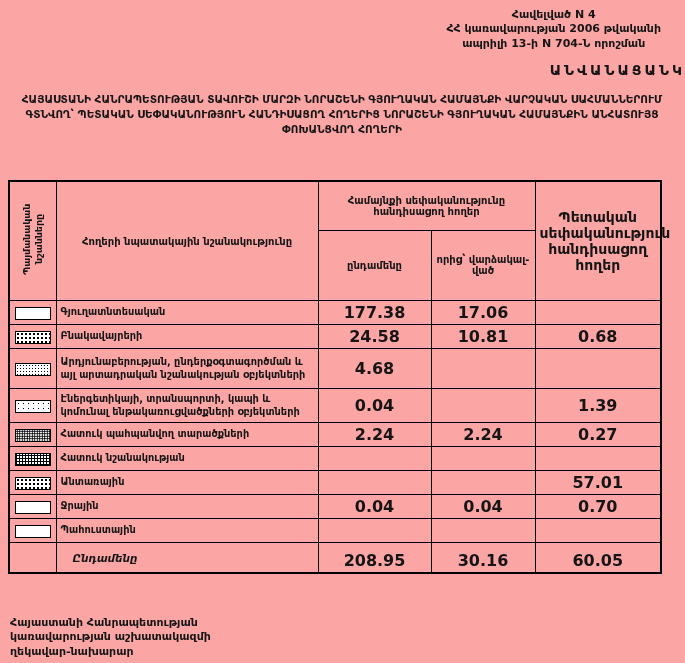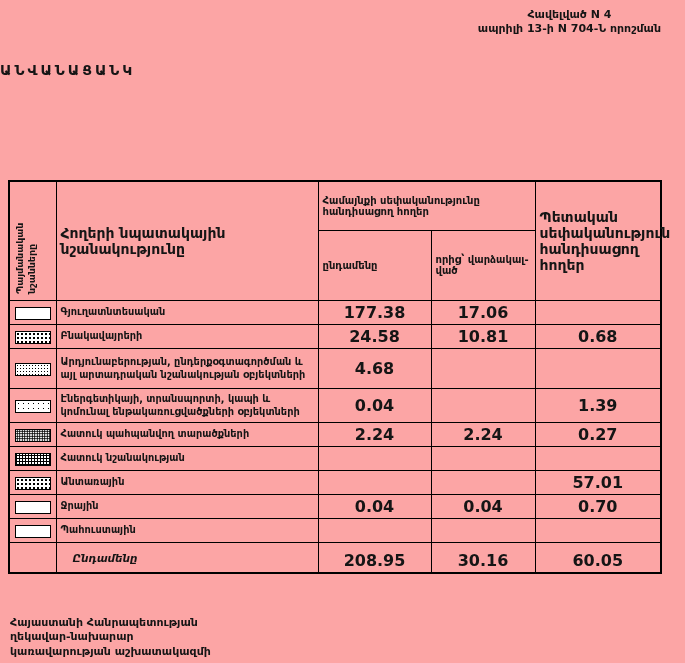--- a/index.html
+++ b/index.html
@@ -25,21 +25,21 @@
     text-align: center;
     font-weight: bold;
     font-size: 11px;
     line-height: 1.3;
   }
   .doc-title {
     position: absolute;
     top: 62px;
     left: 0;
     width: 100%;
-    text-align: left;
+    text-align: right;
     font-weight: bold;
     font-size: 14px;
     letter-spacing: 3px;
   }
   .doc-subtitle {
     position: absolute;
     top: 92px;
     left: 14px;
     width: 656px;
     text-align: center;
@@ -56,25 +56,25 @@
     table-layout: fixed;
     border: 2px solid #000;
   }
   .land-table th, .land-table td {
     border: 1px solid #000;
     padding: 2px 4px;
     vertical-align: middle;
   }
   .land-table thead th {
     font-weight: bold;
-    text-align: left;
+    text-align: center;
   }
   .th-group { font-size: 10px; height: 48px; }
   .th-sub { font-size: 10px; height: 68px; }
-  .th-purpose { font-size: 14px; }
+  .th-purpose { font-size: 10px; }
   .th-state { font-size: 14px; }
   .vertical-text {
     display: inline-block;
     writing-mode: vertical-rl;
     transform: rotate(180deg);
     font-size: 9.5px;
     font-weight: bold;
     line-height: 1.25;
     max-height: 110px;
     white-space: normal;
@@ -157,25 +157,27 @@
     margin-top: 48px;
   }
 </style>
 </head>
 <body>
 
 <div class="page">
 
   <div class="doc-header">
     <div>Հավելված N 4</div>
+    <div>ՀՀ կառավարության 2006 թվականի</div>
     <div>ապրիլի 13-ի N 704-Ն որոշման</div>
   </div>
 
   <div class="doc-title">ԱՆՎԱՆԱՑԱՆԿ</div>
 
+  <div class="doc-subtitle">ՀԱՅԱՍՏԱՆԻ ՀԱՆՐԱՊԵՏՈՒԹՅԱՆ ՏԱՎՈՒՇԻ ՄԱՐԶԻ ՆՈՐԱՇԵՆԻ ԳՅՈՒՂԱԿԱՆ ՀԱՄԱՅՆՔԻ ՎԱՐՉԱԿԱՆ ՍԱՀՄԱՆՆԵՐՈՒՄ ԳՏՆՎՈՂ՝ ՊԵՏԱԿԱՆ ՍԵՓԱԿԱՆՈՒԹՅՈՒՆ ՀԱՆԴԻՍԱՑՈՂ ՀՈՂԵՐԻՑ ՆՈՐԱՇԵՆԻ ԳՅՈՒՂԱԿԱՆ ՀԱՄԱՅՆՔԻՆ ԱՆՀԱՏՈՒՅՑ ՓՈԽԱՆՑՎՈՂ ՀՈՂԵՐԻ</div>
 
   <table class="land-table">
     <colgroup>
       <col style="width:47px">
       <col style="width:262px">
       <col style="width:113px">
       <col style="width:104px">
       <col style="width:126px">
     </colgroup>
     <thead>
@@ -261,19 +263,19 @@
         <td class="total-label">Ընդամենը</td>
         <td class="num">208.95</td>
         <td class="num">30.16</td>
         <td class="num">60.05</td>
       </tr>
     </tbody>
   </table>
 
   <div class="footer-left">
     <div>Հայաստանի Հանրապետության</div>
+    <div>կառավարության աշխատակազմի</div>
     <div>ղեկավար-նախարար</div>
-    <div>կառավարության աշխատակազմի</div>
   </div>
 
   <div class="signature">Մ. Թոփուզյան</div>
 
 </div>
 
 </body></html>

